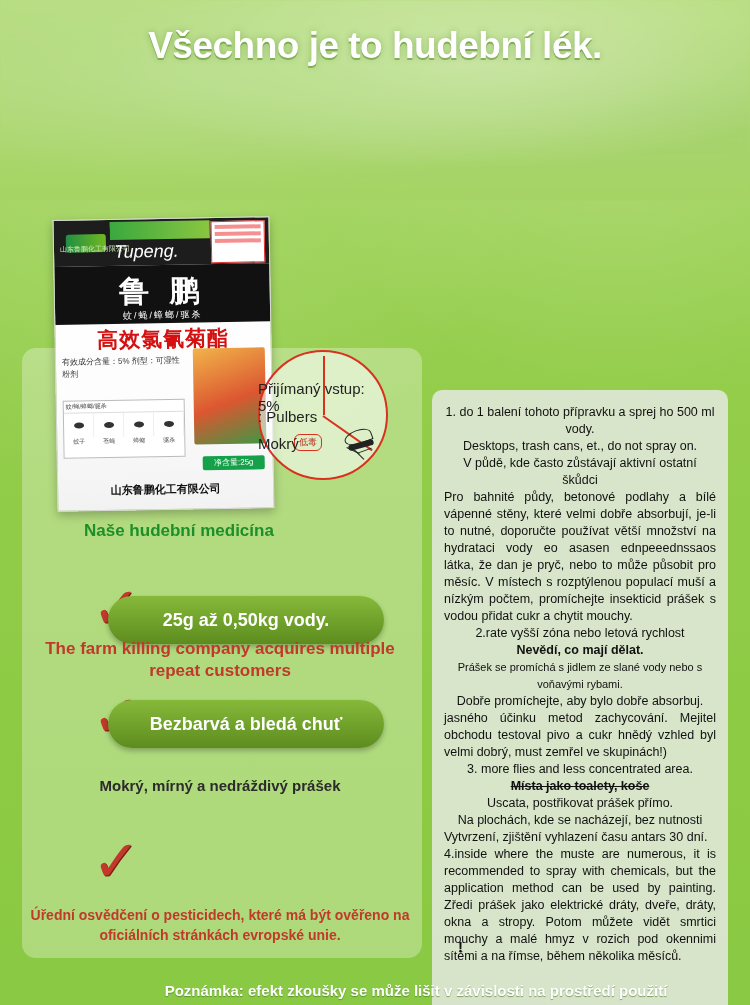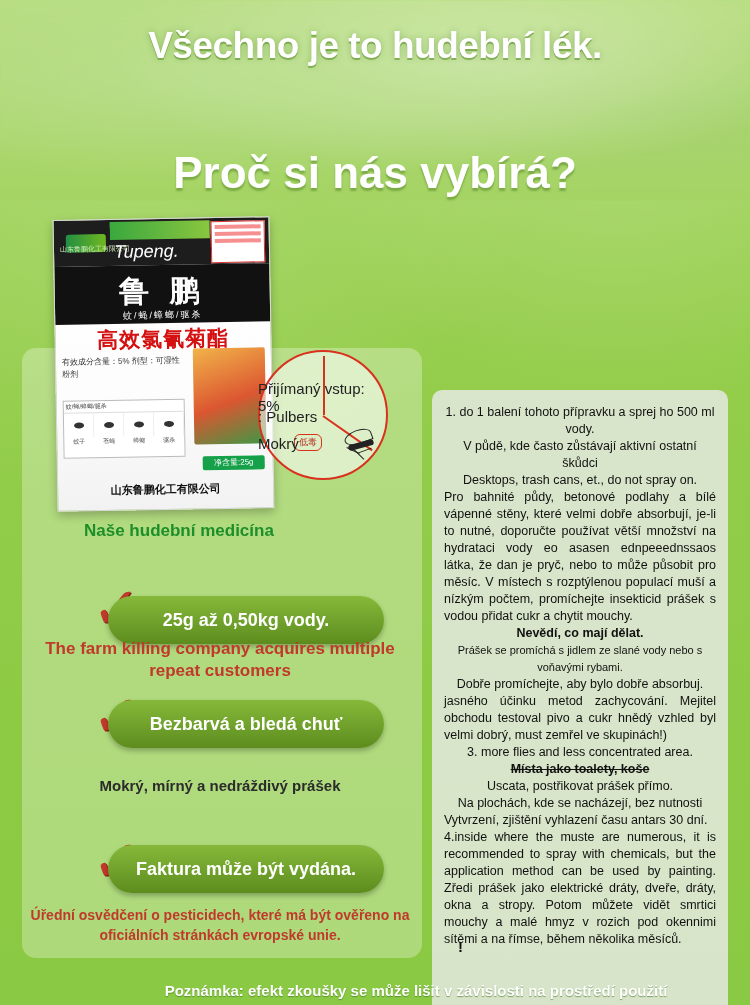--- a/index.html
+++ b/index.html
@@ -168,21 +168,20 @@
   .exmark{position:absolute;left:458px;top:938px;color:#111;font-size:15px;font-weight:bold;}
 </style>
 </head>
 <body>
 
 <div class="page">
 
   <div class="photo-band"></div>
 
   <div class="title">Všechno je to hudební lék.</div>
-  <div class="subtitle">Proč si nás vybírá?</div>
 
   <div class="left-panel"></div>
 
   <div class="pack">
     <div class="p-top"></div>
     <div class="p-green"></div>
     <div class="p-logo">
         <div class="sw"></div>
       </div>
     <div class="p-brandcn">山东鲁鹏化工有限公司</div>
@@ -253,31 +252,29 @@
   </div>
   <div class="red-line r1">The farm killing company acquires multiple repeat customers</div>
 
   <div class="check c2">✓</div>
   <div class="feature f2">
     <span>Bezbarvá a bledá chuť</span>
   </div>
   <div class="dark-line d2">Mokrý, mírný a nedráždivý prášek</div>
 
   <div class="check c3">✓</div>
-  <div class="feature f3">
-    <span>Faktura může být vydána.</span>
-  </div>
   <div class="red-line r3">Úřední osvědčení o pesticidech, které má být ověřeno na oficiálních stránkách evropské unie.</div>
 
   <div class="right-panel">
     <div style="height:14px"></div>
     <p class="rp-item">1. do 1 balení tohoto přípravku a sprej ho 500 ml vody.</p>
+    <p class="rp-item">Desktops, trash cans, et., do not spray on.</p>
     <p class="rp-item">V půdě, kde často zůstávají aktivní ostatní škůdci</p>
-    <p class="rp-item">Desktops, trash cans, et., do not spray on.</p>
     <p class="rp-item" style="text-align:justify;">Pro bahnité půdy, betonové podlahy a bílé vápenné stěny, které velmi dobře absorbují, je-li to nutné, doporučte používat větší množství na hydrataci vody eo asasen ednpeeednssaos látka, že dan je pryč, nebo to může působit pro měsíc. V místech s rozptýlenou populací muší a nízkým počtem, promíchejte insekticid prášek s vodou přidat cukr a chytit mouchy.</p>
+    <p class="rp-item">2.rate vyšší zóna nebo letová rychlost</p>
     <p class="rp-item rp-head">Nevědí, co mají dělat.</p>
     <p class="rp-item" style="font-size:11px;">Prášek se promíchá s jidlem ze slané vody nebo s voňavými rybami.</p>
     <p class="rp-item">Dobře promíchejte, aby bylo dobře absorbuj.</p>
     <p class="rp-item" style="text-align:justify;">jasného účinku metod zachycování. Mejitel obchodu testoval pivo a cukr hnědý vzhled byl velmi dobrý, must zemřel ve skupinách!)</p>
     <p class="rp-item">3. more flies and less concentrated area.</p>
     <p class="rp-item rp-head rp-strike">Místa jako toalety, koše</p>
     <p>Uscata, postřikovat prášek přímo.</p>
     <p>Na plochách, kde se nacházejí, bez nutnosti</p>
     <p class="rp-item" style="text-align:left;">Vytvrzení, zjištění vyhlazení času antars 30 dní.</p>
     <p class="rp-item" style="text-align:justify;">4.inside where the muste are numerous, it is recommended to spray with chemicals, but the application method can be used by painting. Zředi prášek jako elektrické dráty, dveře, dráty, okna a stropy. Potom můžete vidět smrtici mouchy a malé hmyz v rozich pod okennimi sítěmi a na římse, během několika měsíců.</p>

